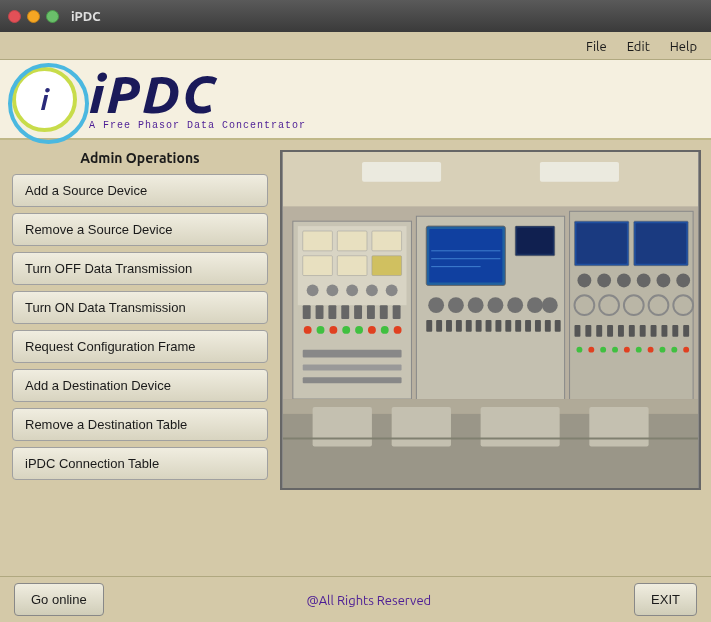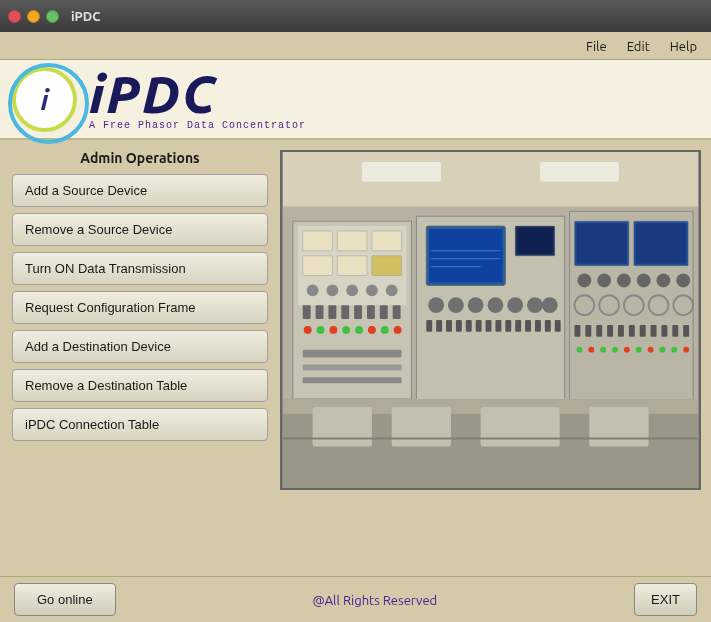--- a/index.html
+++ b/index.html
@@ -172,21 +172,21 @@
       display: flex;
       align-items: center;
       padding: 0 14px;
       border-top: 1px solid #b0a880;
       justify-content: space-between;
     }
     #go-online-btn {
       background: linear-gradient(to bottom, #f0ede0, #d0cdb8);
       border: 1px solid #888;
       border-radius: 4px;
-      padding: 8px 22px;
+      padding: 8px 16px;
       font-size: 13px;
       cursor: pointer;
       color: #1a1a1a;
     }
     #copyright {
       color: #4c1d95;
       font-size: 13px;
     }
     #exit-btn {
       background: linear-gradient(to bottom, #f0ede0, #d0cdb8);
@@ -223,20 +223,21 @@
     <div id="brand-subtitle">A Free Phasor Data Concentrator</div>
   </div>
 </div>
 
 <div id="main">
 
   <div id="left-panel">
     <div id="admin-title">Admin Operations</div>
     <button class="op-button">Add a Source Device</button>
     <button class="op-button">Remove a Source Device</button>
+    <button class="op-button">Turn OFF Data Transmission</button>
     <button class="op-button">Turn ON Data Transmission</button>
     <button class="op-button">Request Configuration Frame</button>
     <button class="op-button">Add a Destination Device</button>
     <button class="op-button">Remove a Destination Table</button>
     <button class="op-button">iPDC Connection Table</button>
   </div>
 
   <div id="right-panel">
     <div id="control-room-img">
       <svg viewBox="0 0 420 340" xmlns="http://www.w3.org/2000/svg">

